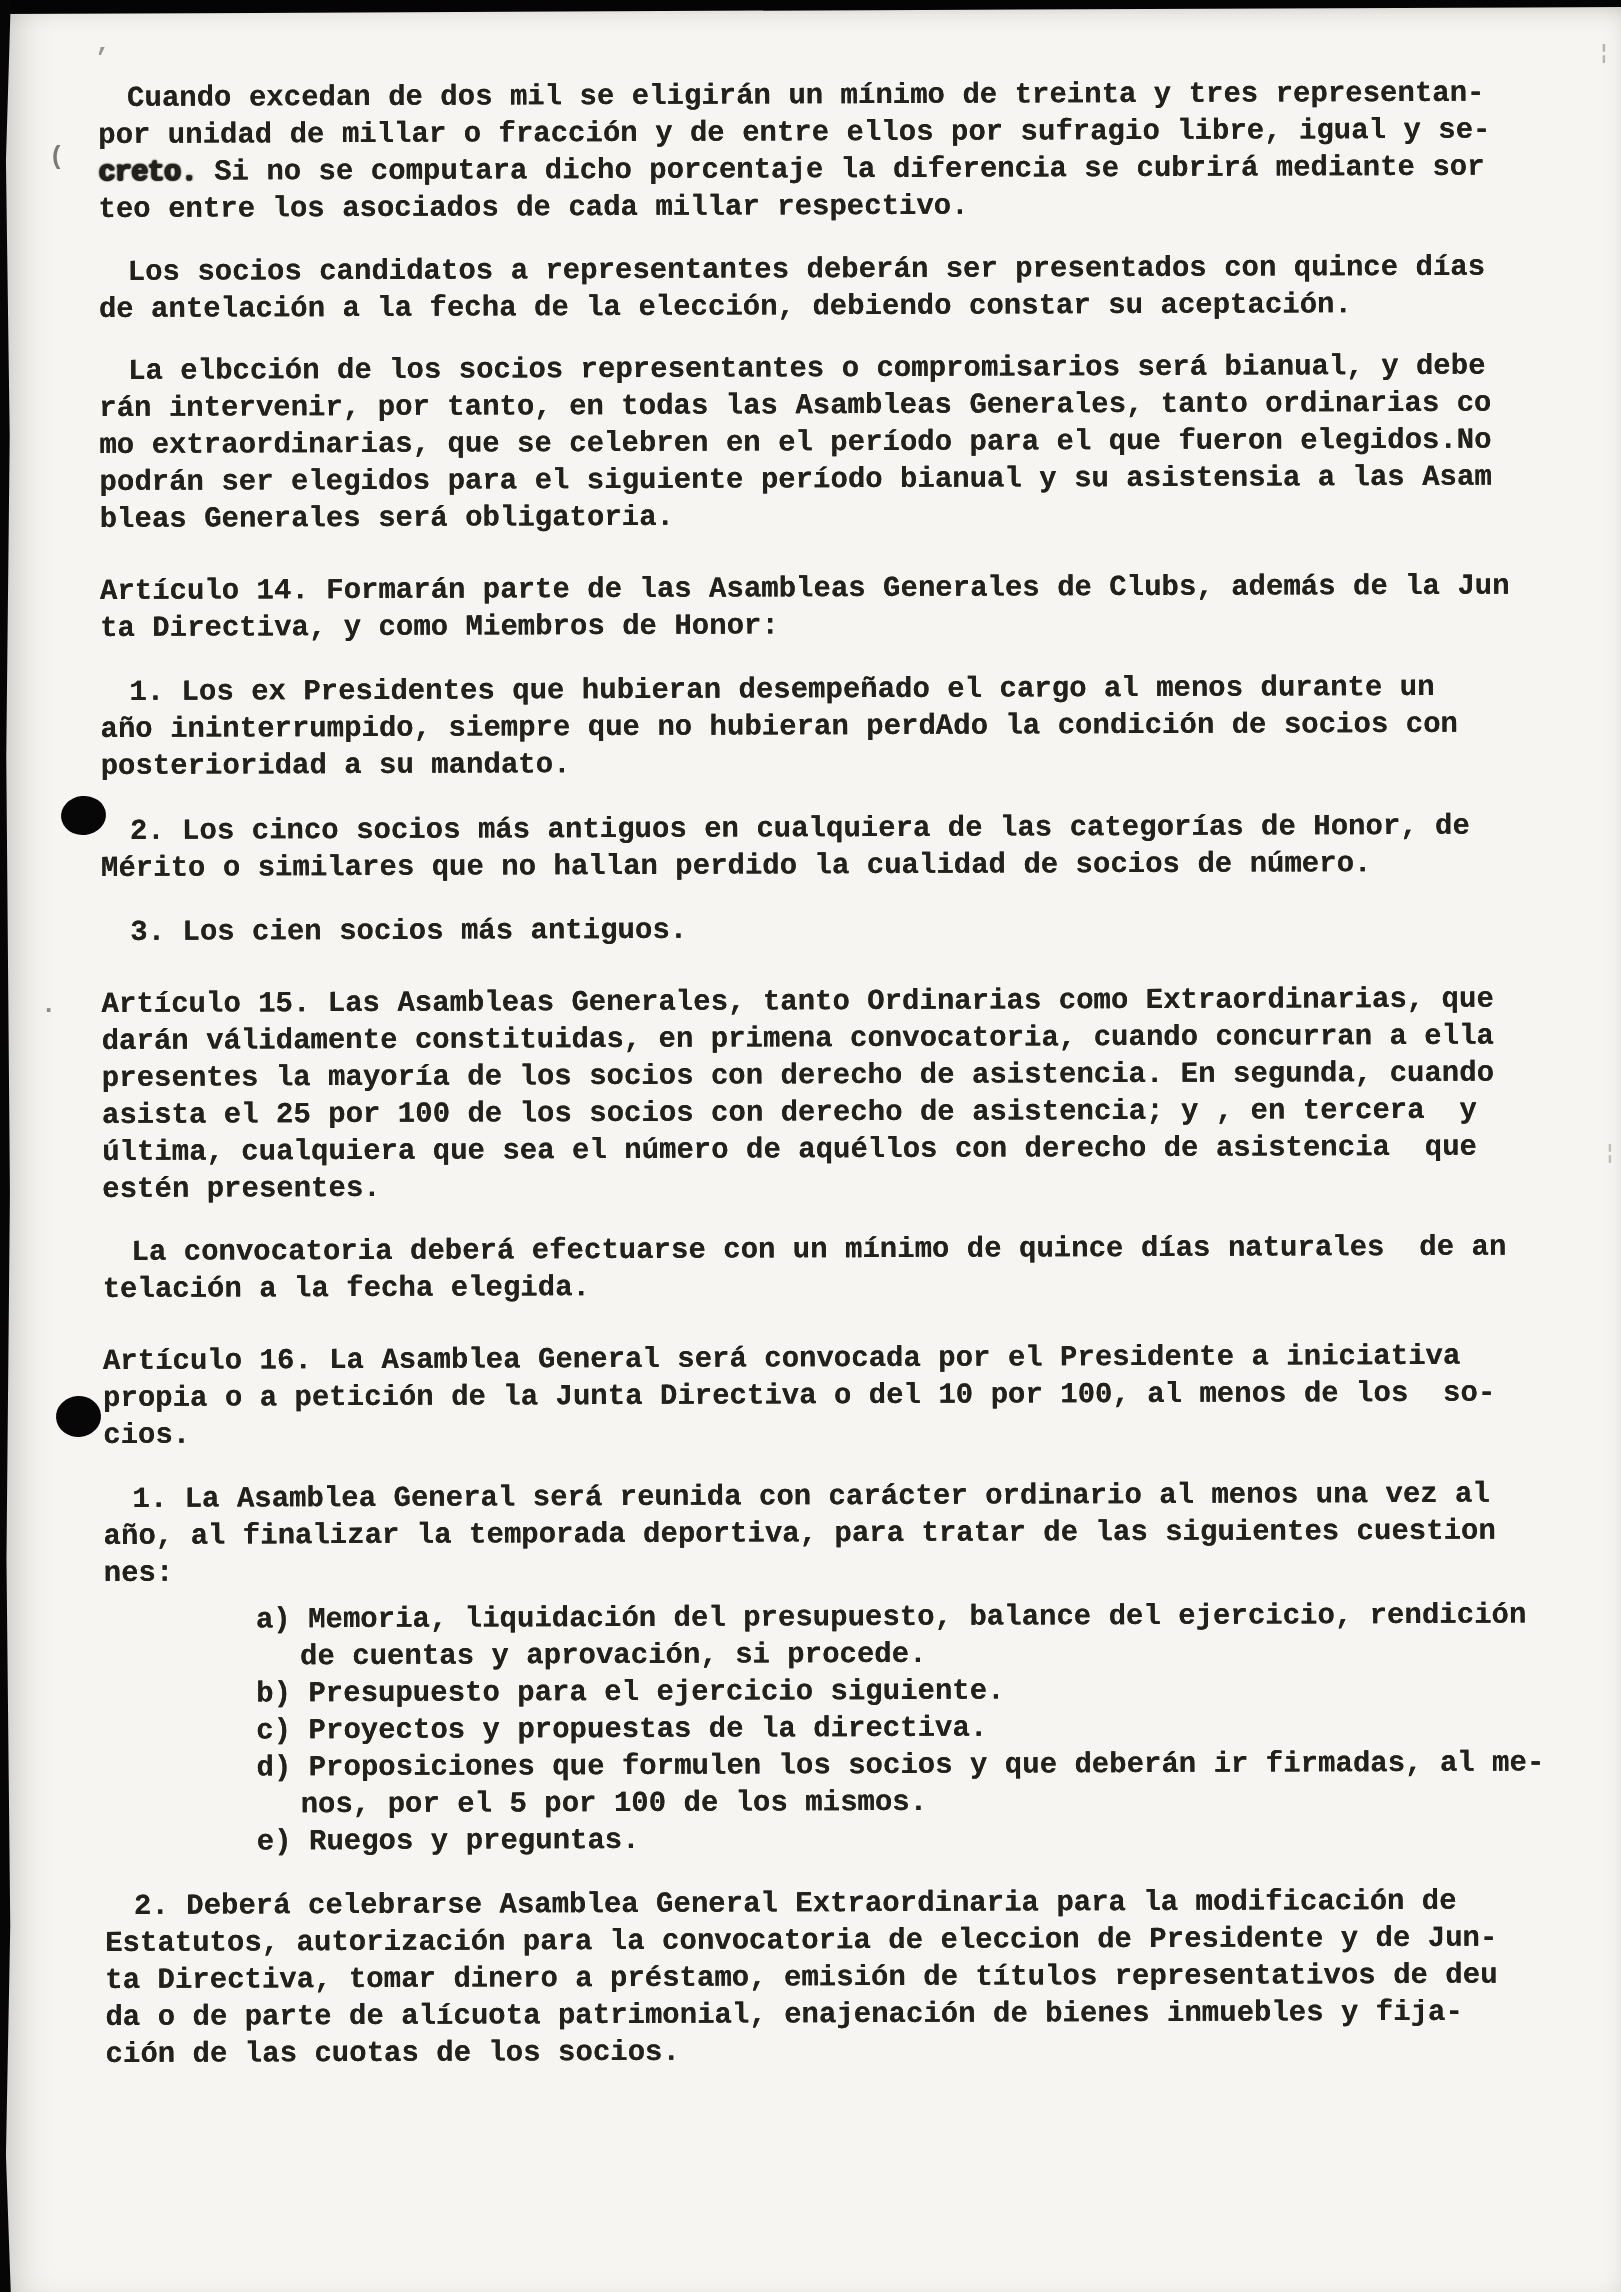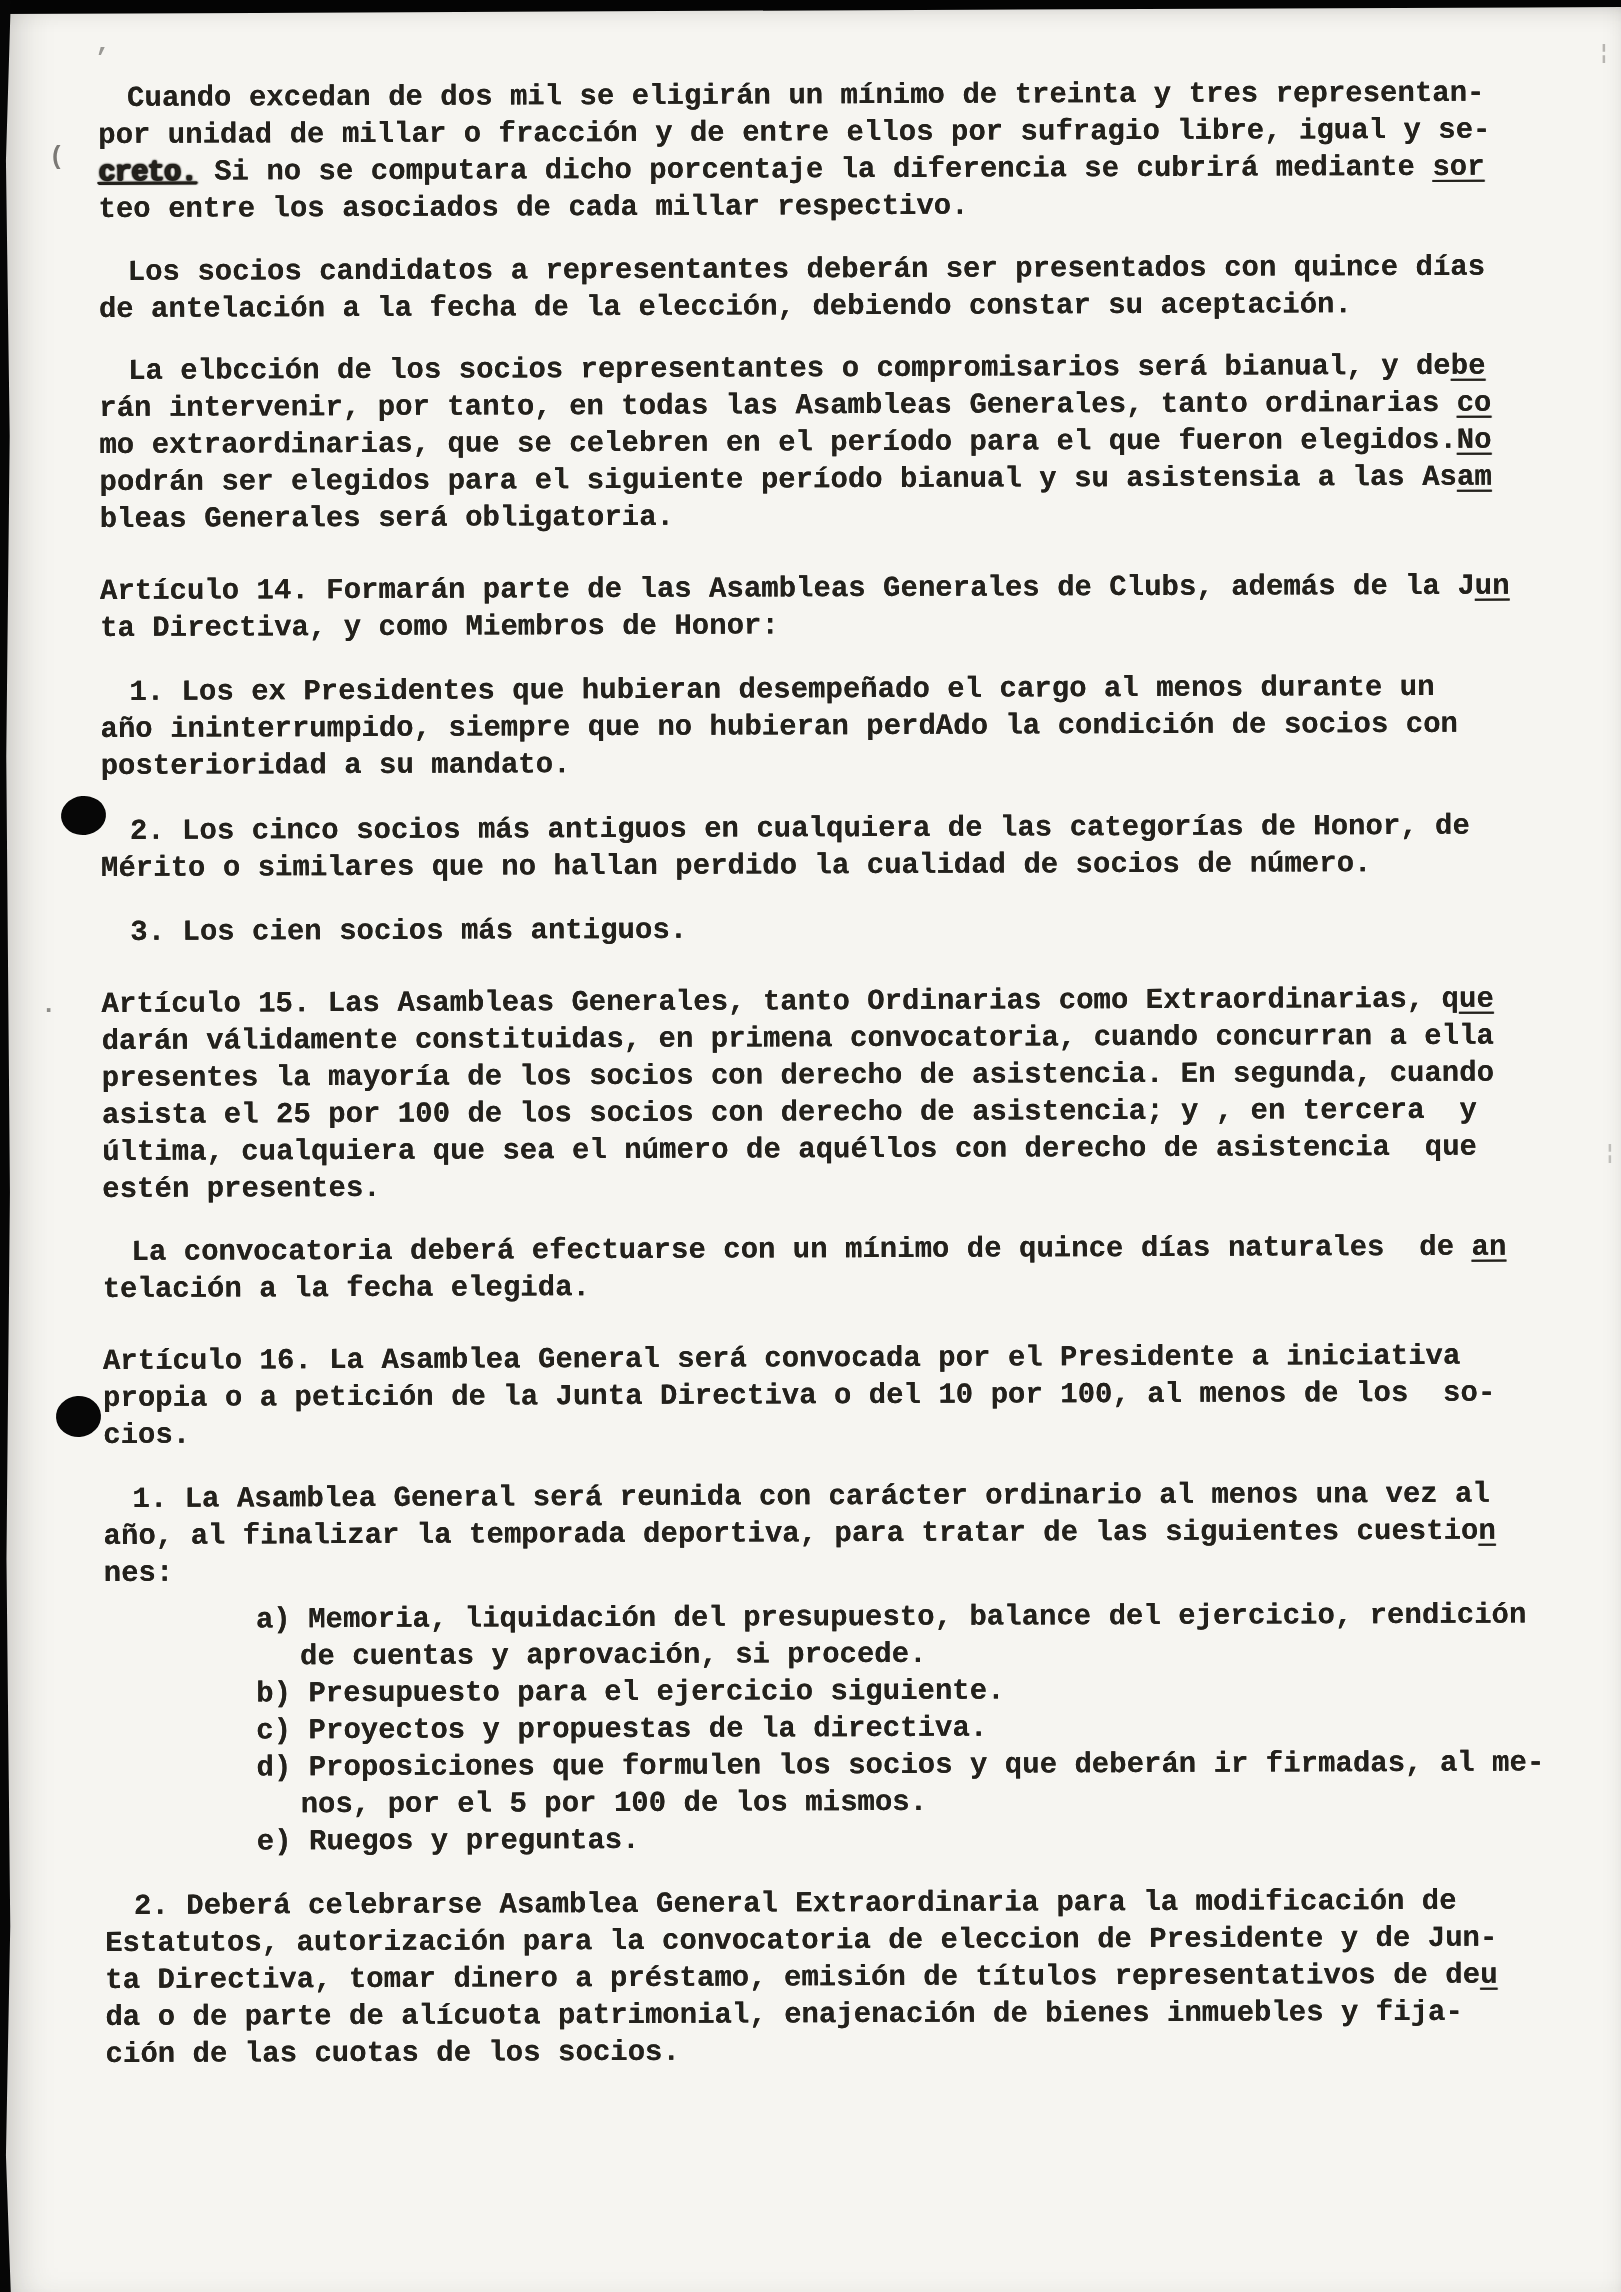--- a/index.html
+++ b/index.html
@@ -35,25 +35,24 @@
   }
   .line{white-space:pre;}
   .block{margin-top:25.5px;}
   .block.first{margin-top:0;}
   .b-article{margin-top:35px;}
   .b-item{margin-top:27.4px;}
   .b-sublist{margin-top:9.8px;}
   .ind1{padding-left:29px;}
   .ind-a{padding-left:152px;}
   .ind-ac{padding-left:196px;}
-  .uend{text-decoration:underline;text-underline-offset:4.9px;text-decoration-thickness:2px;text-align:center;}
+  .uend{text-underline-offset:4.9px;text-decoration-thickness:2px;text-align:center;}
   .smudge{
     text-shadow:0 0 2px #1c1a16,1px 0 1.5px #1c1a16,-1px 0 1.5px #1c1a16,0 1px 1px #1c1a16;
     letter-spacing:-1px;
-    text-decoration:underline;
   }
   .artifact{position:absolute;color:#2a2824;font-weight:bold;font-family:"Liberation Mono","DejaVu Sans Mono",monospace;}
 </style>
 </head>
 <body>
 
 <div class="page">
   <div class="edge-top"></div>
   <div class="edge-left"></div>
   <div class="hole hole-1"></div>

